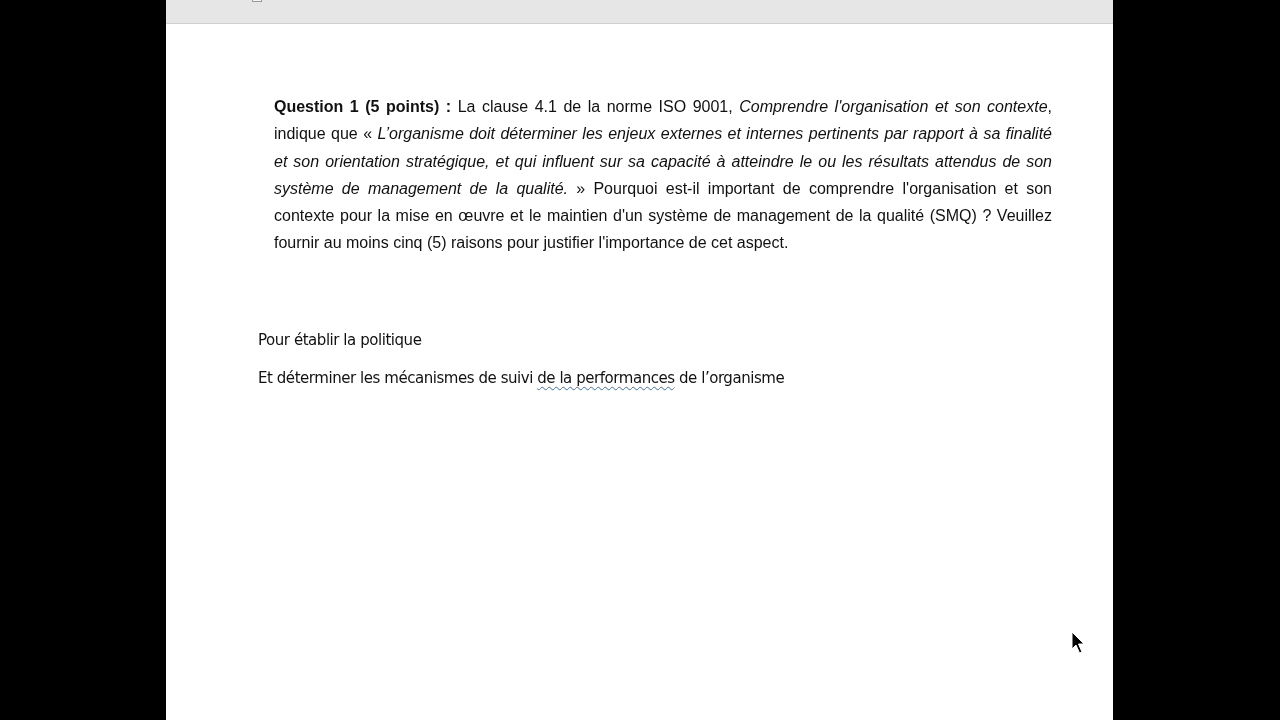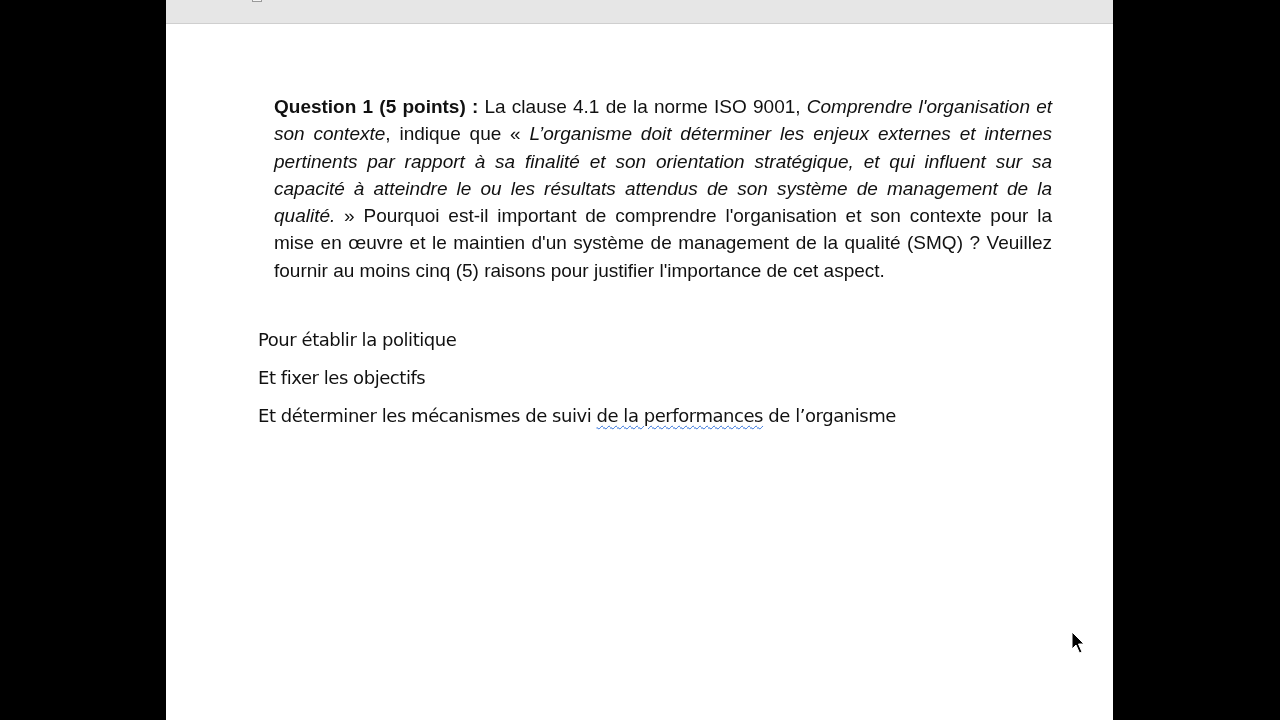--- a/index.html
+++ b/index.html
@@ -51,37 +51,37 @@
       width: 947px;
       height: 696px;
       background: #ffffff;
     }
     .question {
       position: absolute;
       left: 108px;
       top: 69px;
       width: 778px;
       font-family: "Liberation Sans", sans-serif;
-      font-size: 19px;
+      font-size: 16px;
       line-height: 27.3px;
       color: #111111;
       text-align: justify;
       margin: 0;
     }
     .question b { font-weight: bold; }
     .question i { font-style: italic; }
     .answers {
       position: absolute;
       left: 92px;
       top: 304px;
       margin: 0;
       padding: 0;
       list-style: none;
       font-family: "DejaVu Sans", sans-serif;
-      font-size: 18px;
+      font-size: 15px;
       color: #111111;
       letter-spacing: -0.45px;
     }
     .answers li {
       height: 38px;
       line-height: 24px;
       white-space: nowrap;
     }
     .squiggle {
       text-decoration: underline wavy #2b6ed9;
@@ -103,21 +103,20 @@
   <div class="window">
     <div class="top-strip">
       <div class="strip-mark"></div>
     </div>
 
     <div class="page">
       <p class="question"><b>Question 1 (5 points) :</b><span> La clause 4.1 de la norme ISO 9001, </span><i>Comprendre l'organisation et son contexte</i><span>, indique que « </span><i>L’organisme doit déterminer les enjeux externes et internes pertinents par rapport à sa finalité et son orientation stratégique, et qui influent sur sa capacité à atteindre le ou les résultats attendus de son système de management de la qualité.</i><span> » Pourquoi est-il important de comprendre l'organisation et son contexte pour la mise en œuvre et le maintien d'un système de management de la qualité (SMQ) ? Veuillez fournir au moins cinq (5) raisons pour justifier l'importance de cet aspect.</span></p>
 
       <ul class="answers">
         <li>Pour établir la politique</li>
-        <li>Et fixer les objectifs</li>
         <li><span>Et déterminer les mécanismes de suivi </span><span class="squiggle">de la performances</span><span> de l’organisme</span></li>
       </ul>
     </div>
   </div>
 
   <svg class="cursor" viewBox="0 0 16 24" xmlns="http://www.w3.org/2000/svg">
     <path d="M1 1 L1 18 L5 14 L8.5 22 L11 21 L7.5 13 L13 13 Z" fill="#000" stroke="#fff" stroke-width="1"></path>
   </svg>
 </div>
 

